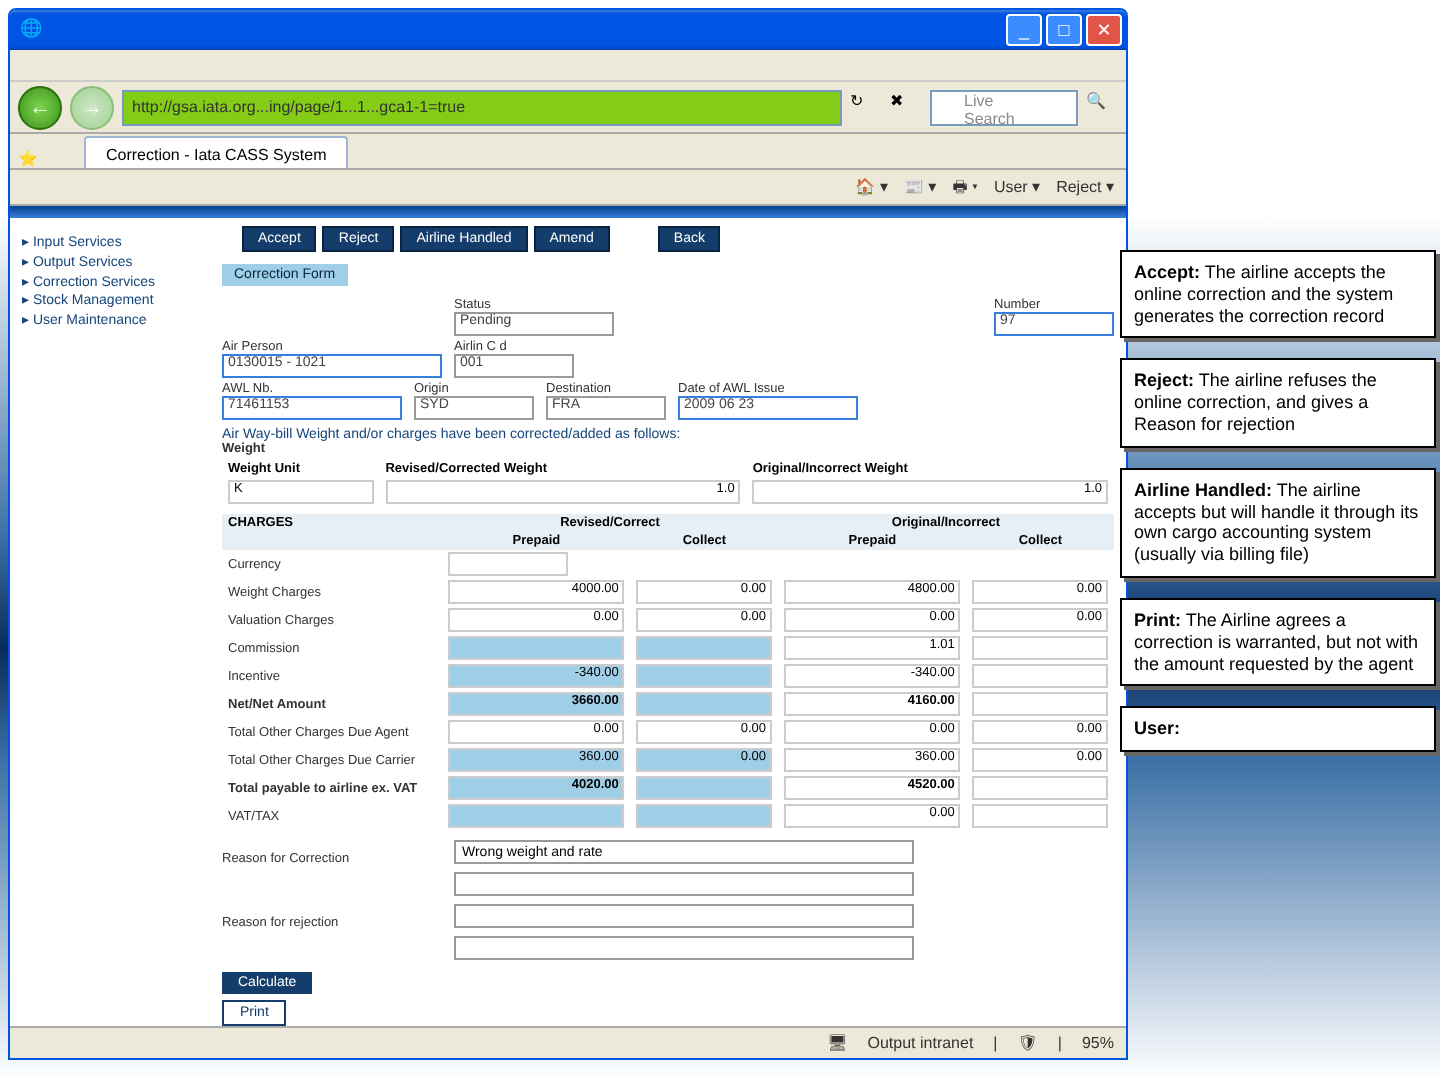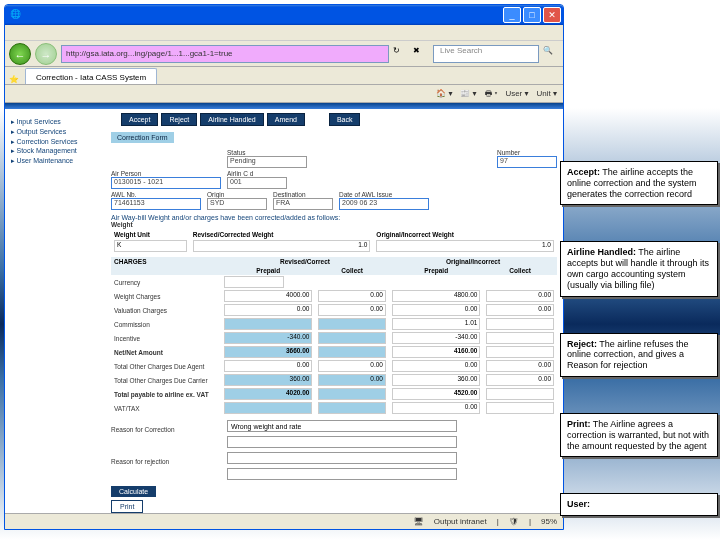--- a/index.html
+++ b/index.html
@@ -17,26 +17,26 @@
   .titlebar .spacer { flex: 1; }
   .winbtn { width: 18px; height: 16px; margin-left: 2px; border-radius: 2px; display:flex; align-items:center; justify-content:center; font-size:9px; font-family:Arial;}
   .minbtn,.maxbtn{ background:#3b8cff; border:1px solid #fff;}
   .closebtn{ background:#e15549; border:1px solid #fff;}
 
   .menubar { height: 16px; background:#ece9d8; border-bottom:1px solid #ccc; display:flex; align-items:center; padding-left:4px; color:#333;}
   .toolbar { height: 26px; background:#ece9d8; border-bottom:1px solid #aaa; display:flex; align-items:center; padding:0 4px; gap:4px;}
   .navbtn { width: 22px; height: 22px; border-radius: 50%; display:flex; align-items:center; justify-content:center; font-size:11px; color:#fff;}
   .back { background: radial-gradient(circle,#7fd650,#3a8f1a); border:1px solid #2a6f0a;}
   .fwd { background: radial-gradient(circle,#cfe8c8,#9fcf90); border:1px solid #8abf7a;}
-  .addr { flex:1; height:18px; background:#f0abfc; border:1px solid #7a9ac0; display:flex; align-items:center; padding:0 4px; font-size:8px; color:#333;text-align:right;}
-  .search { width:106px; height:18px; background:#fff; border:1px solid #7a9ac0; padding:0 6px; font-size:8px; color:#888;}
+  .addr { flex:1; height:18px; background:#84cc16; border:1px solid #7a9ac0; display:flex; align-items:center; padding:0 4px; font-size:8px; color:#333;text-align:right;}
+  .search { width:74px; height:18px; background:#fff; border:1px solid #7a9ac0; padding:0 16px; font-size:8px; color:#888;}
   .tbicon { width:16px; height:16px; display:inline-block;}
 
   .tabbar { height:18px; background:#ece9d8; border-bottom:1px solid #aaa; display:flex; align-items:end;}
-  .tb-tab { height:16px; padding:4px 10px; background:#fff; border:1px solid #9fb6d4; border-bottom:none; margin-left:2px; font-size:8px; border-radius:2px 2px 0 0;}
+  .tb-tab { height:16px; padding:4px 10px; background:#fff; border:1px solid #9fb6d4; border-bottom:none; margin-left:19px; font-size:8px; border-radius:2px 2px 0 0;}
   .subtoolbar { height:18px; background:#ece9d8; border-bottom:1px solid #aaa; display:flex; align-items:center; justify-content:flex-end; gap:8px; padding:0 6px; color:#333; font-size:8px;}
 
   .content { position:absolute; top:98px; bottom:16px; left:0; right:0; background:#fff; display:flex; overflow:hidden;}
   .content::before{content:""; position:absolute; top:0; left:0; right:0; height:6px; background:linear-gradient(to bottom,#06428c,#3a7edb);}
   .sidebar { width:100px; padding:14px 4px 4px 6px; font-size:7px; color:#14457a;}
   .sidebar div{ white-space:nowrap; line-height:1.4;}
   .main { flex:1; padding:10px 6px 4px 6px; overflow:hidden;}
 
   .actionbar { display:flex; gap:3px; margin-bottom:6px; margin-left:10px;}
   .act { padding:2px 7px; background:#153d6b; color:#fff; font-size:7px; border:1px solid #0a2340;}
@@ -59,21 +59,21 @@
   .cell.total{ font-weight:bold;}
   .charges-head { background:#e5eff5; font-size:6.5px;}
   .rowlabel{ font-size:6.5px; color:#333; padding:2px 0;}
 
   .bottom-inp { width:230px; height:12px; border:1px solid #999; margin:1px 0;}
   .bluebtn { display:inline-block; padding:2px 8px; background:#153d6b; color:#fff; font-size:7px; margin-top:3px;}
 
   .statusbar { position:absolute; bottom:0; left:0; right:0; height:16px; background:#ece9d8; border-top:1px solid #aaa; display:flex; align-items:center; justify-content:flex-end; gap:10px; padding:0 6px; font-size:8px; color:#333;}
 
   .callouts { position:absolute; top:125px; left:560px; width:158px; z-index:3;}
-  .co { position:relative; background:#fff; border:1px solid #000; padding:5px 6px; font-size:9px; line-height:1.2; margin-bottom:10px; box-shadow:2px 2px 0 #666;margin-top:36px;}
+  .co { position:relative; background:#fff; border:1px solid #000; padding:5px 6px; font-size:9px; line-height:1.2; margin-bottom:10px; box-shadow:2px 2px 0 #666;}
   .co strong{font-weight:bold;}
 </style>
 </head>
 <body>
 
 <div class="slide-bg"></div>
 
 <div class="ie-window">
   <div class="titlebar">
     <span class="ie-icon">🌐</span>
@@ -96,21 +96,21 @@
   </div>
   <div class="tabbar">
     <span style="padding:0 4px">⭐</span>
     <span class="tb-tab">Correction - Iata CASS System</span>
   </div>
   <div class="subtoolbar">
     <span>🏠 ▾</span>
     <span>📰 ▾</span>
     <span>🖶 ▾</span>
     <span>User ▾</span>
-    <span>Unit ▾</span>
+    <span>Reject ▾</span>
   </div>
 
   <div class="content">
     <div class="sidebar">
       <div>▸ Input Services</div>
       <div>▸ Output Services</div>
       <div>▸ Correction Services</div>
       <div>▸ Stock Management</div>
       <div>▸ User Maintenance</div>
     </div>
@@ -382,17 +382,17 @@
     <span>Output intranet</span>
     <span>|</span>
     <span>🛡</span>
     <span>|</span>
     <span>95%</span>
   </div>
 </div>
 
 <div class="callouts">
   <div class="co"><strong>Accept:</strong><span> The airline accepts the online correction and the system generates the correction record</span></div>
+  <div class="co"><strong>Reject:</strong><span> The airline refuses the online correction, and gives a Reason for rejection</span></div>
   <div class="co"><strong>Airline Handled:</strong><span> The airline accepts but will handle it through its own cargo accounting system (usually via billing file)</span></div>
-  <div class="co"><strong>Reject:</strong><span> The airline refuses the online correction, and gives a Reason for rejection</span></div>
   <div class="co"><strong>Print:</strong><span> The Airline agrees a correction is warranted, but not with the amount requested by the agent</span></div>
   <div class="co"><strong>User:</strong><br></div>
 </div>
 
 </body></html>

